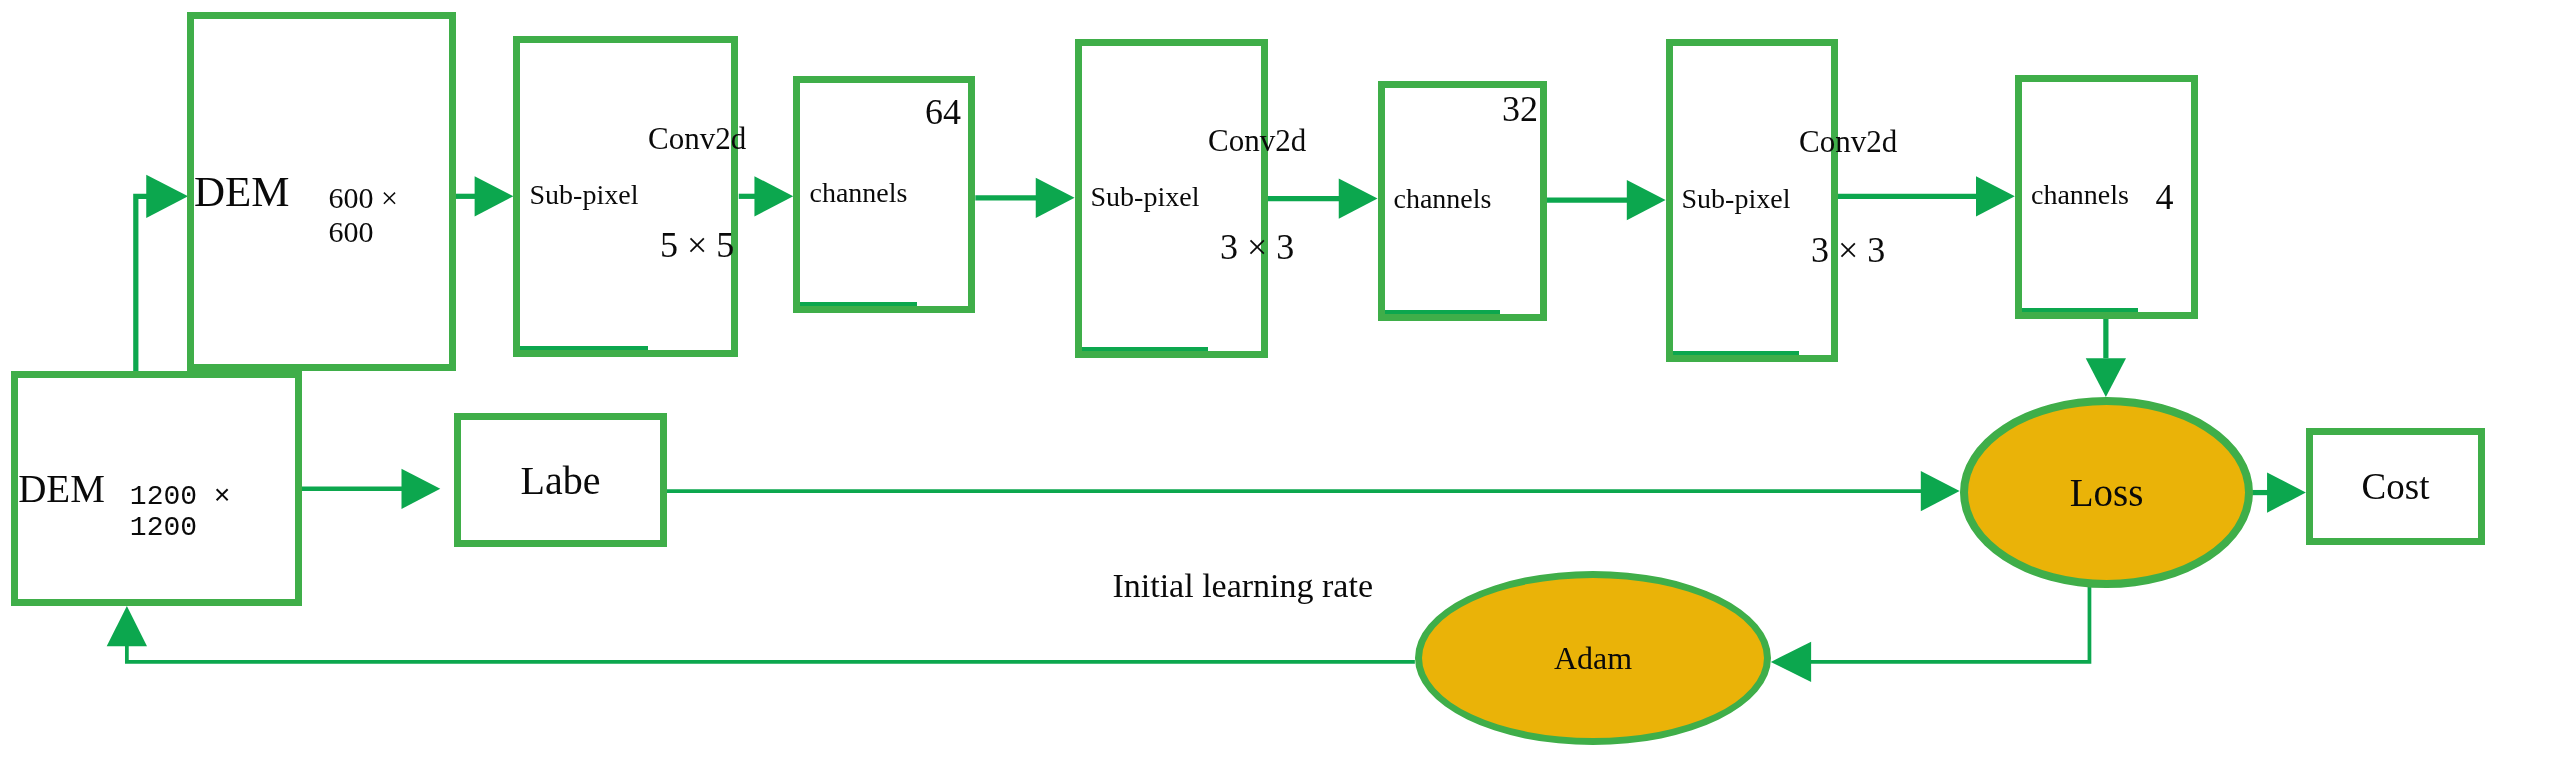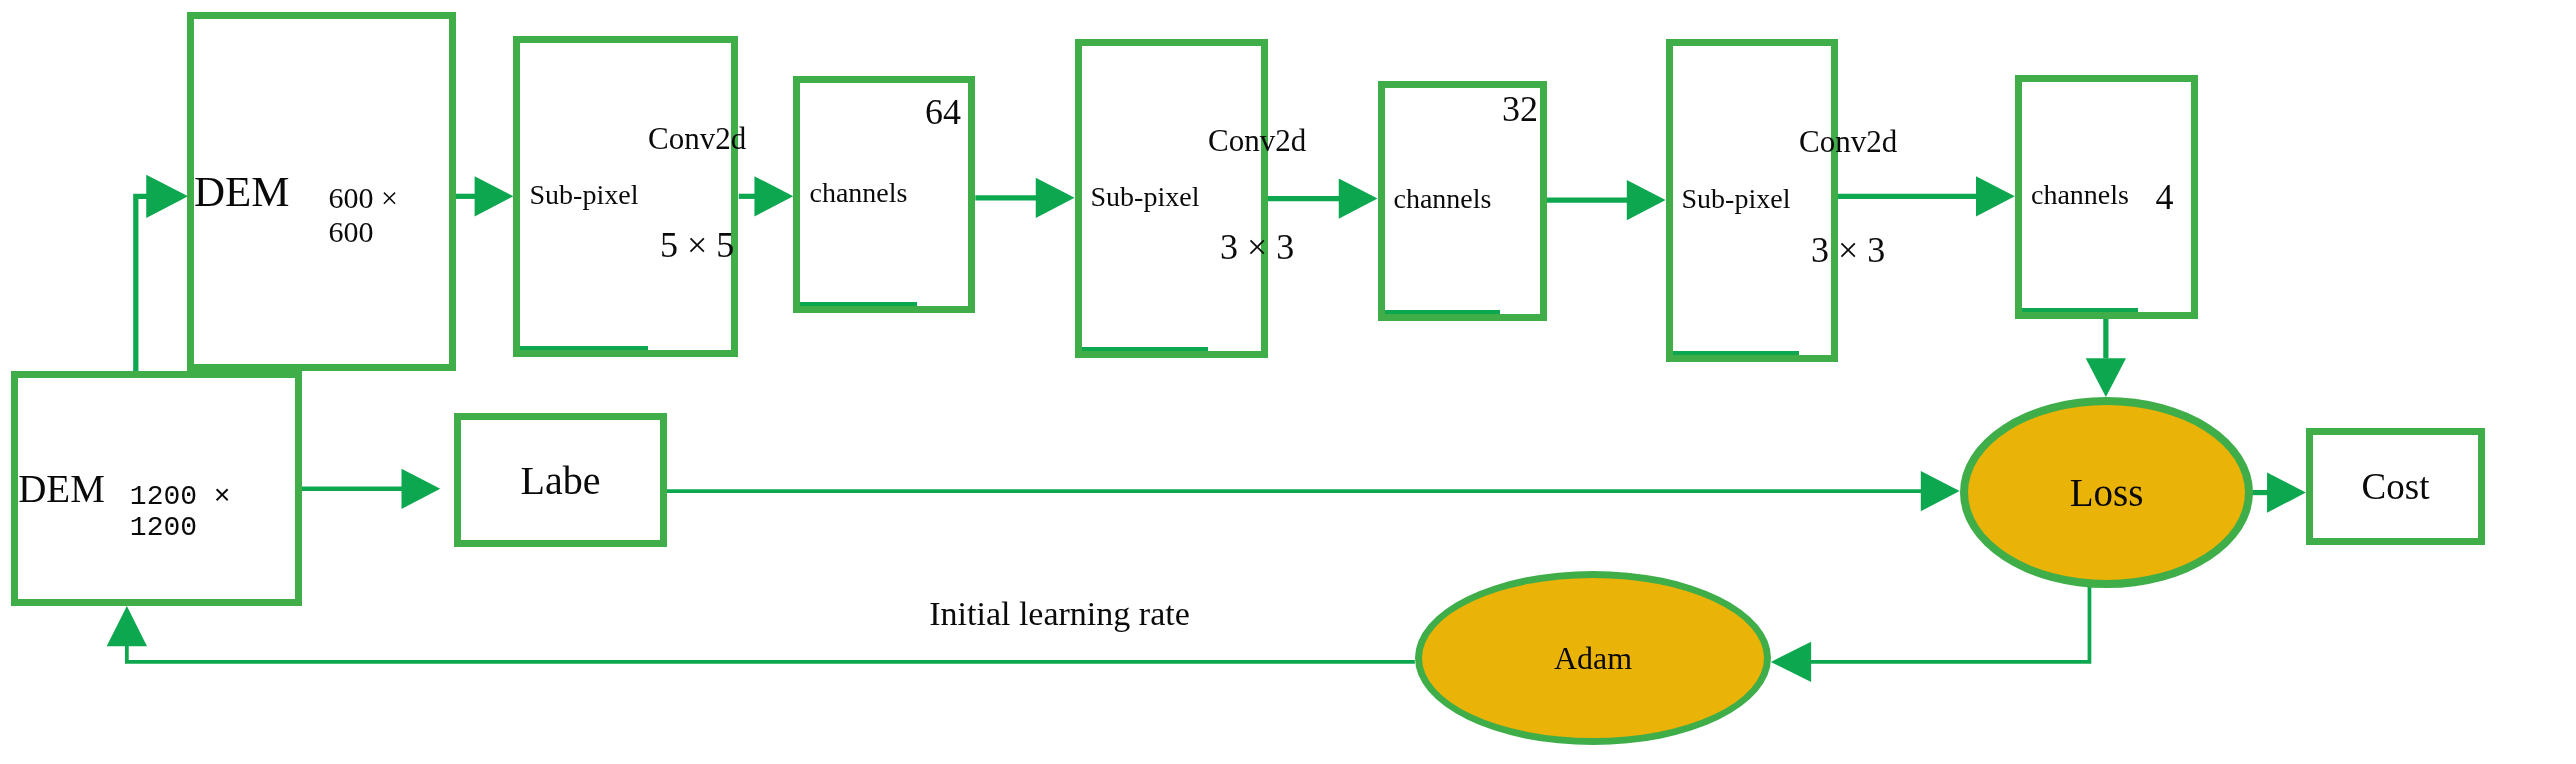--- a/index.html
+++ b/index.html
@@ -38,22 +38,22 @@
   .t-title{font-size:43px;}
   .t-size{font-size:30px;margin-top:47px;}
   .t-head{font-size:28px;}
   .t-conv{font-size:31px;}
   .t-kernel{font-size:36px;}
   .t-val{font-size:36px;}
   .t-big{font-size:39px;}
   svg.wires{position:absolute;left:0;top:0;pointer-events:none;}
   .edge-label{
     position:absolute;
-    left:746px;top:595px;width:627px;
-    text-align:center;
+    left:746px;top:567px;width:627px;
+    text-align:right;
     font-size:34px;
   }
 </style>
 </head>
 <body>
 
 <div class="canvas">
 
   <svg class="wires" width="2576" height="765" viewBox="0 0 3452 1025">
 

